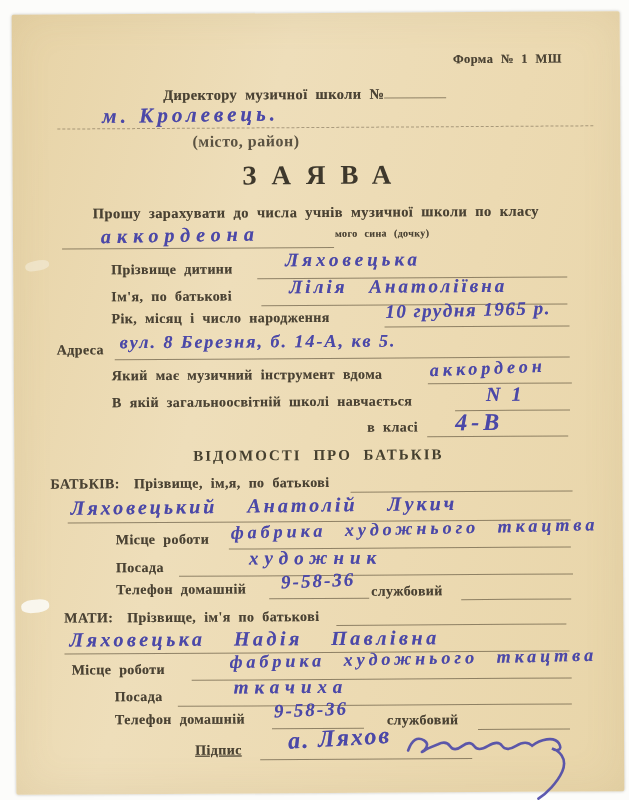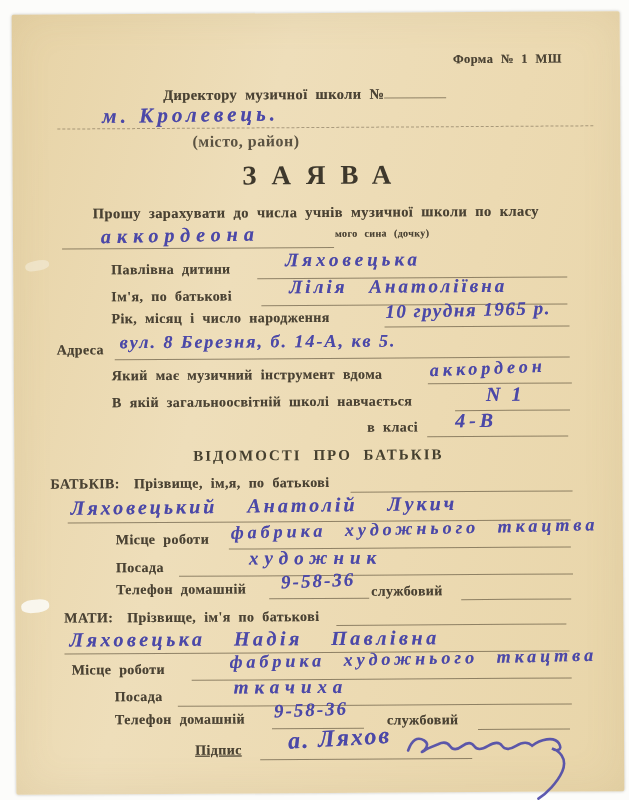--- a/index.html
+++ b/index.html
@@ -55,21 +55,21 @@
   <div class="line" style="left:45px;top:114px;width:536px;border-bottom-style:dashed;border-bottom-color:rgba(86,74,53,.45);"></div>
   <div class="el hint" style="left:180px;top:119px;">(місто, район)</div>
 
   <div class="el title" style="left:0px;top:147px;">ЗАЯВА</div>
 
   <div class="el print" style="left:80px;top:191px;font-size:14.5px;">Прошу зарахувати до числа учнів музичної школи по класу</div>
   <div class="el hw" style="left:88px;top:210px;font-size:20px;letter-spacing:6px;transform:rotate(-.6deg);">аккордеона</div>
   <div class="line" style="left:49px;top:234px;width:272px;"></div>
   <div class="el print" style="left:322px;top:215px;font-size:10px;">мого сина (дочку)</div>
 
-  <div class="el print" style="left:98px;top:248px;">Павлівна дитини</div>
+  <div class="el print" style="left:98px;top:248px;">Прізвище дитини</div>
   <div class="line" style="left:244px;top:265px;width:310px;"></div>
   <div class="el hw" style="left:272px;top:236px;letter-spacing:4px;">Ляховецька</div>
 
   <div class="el print" style="left:98px;top:275px;">Ім'я, по батькові</div>
   <div class="line" style="left:248px;top:292px;width:306px;"></div>
   <div class="el hw" style="left:276px;top:263px;word-spacing:14px;">Лілія Анатоліївна</div>
 
   <div class="el print" style="left:98px;top:297px;">Рік, місяц і число народження</div>
   <div class="line" style="left:371px;top:314px;width:185px;"></div>
   <div class="el hw" style="left:372px;top:287px;letter-spacing:1.5px;transform:rotate(-1deg);">10 грудня 1965 р.</div>
@@ -81,21 +81,21 @@
   <div class="el print" style="left:98px;top:354px;">Який має музичний інструмент  вдома</div>
   <div class="line" style="left:414px;top:371px;width:144px;"></div>
   <div class="el hw" style="left:416px;top:346px;font-size:18px;letter-spacing:4px;transform:rotate(-2deg);">аккордеон</div>
 
   <div class="el print" style="left:98px;top:381px;">В якій загальноосвітній школі навчається</div>
   <div class="line" style="left:441px;top:398px;width:115px;"></div>
   <div class="el hw" style="left:472px;top:371px;font-size:20px;">N 1</div>
 
   <div class="el print" style="left:353px;top:407px;">в класі</div>
   <div class="line" style="left:413px;top:424px;width:141px;"></div>
-  <div class="el hw" style="left:441px;top:397px;font-size:20px;letter-spacing:4px;">4-В</div>
+  <div class="el hw" style="left:441px;top:397px;font-size:24px;letter-spacing:4px;">4-В</div>
 
   <div class="el heading" style="left:0px;top:434px;">ВІДОМОСТІ ПРО БАТЬКІВ</div>
 
   <div class="el print" style="left:36px;top:462px;"><span>БАТЬКІВ:</span><span style="margin-left:14px;">Прізвище, ім,я, по батькові</span></div>
   <div class="line" style="left:336px;top:479px;width:222px;"></div>
   <div class="el hw" style="left:56px;top:481px;font-size:20px;word-spacing:22px;transform:rotate(-.4deg);">Ляховецький Анатолій Лукич</div>
   <div class="line" style="left:53px;top:508px;width:503px;"></div>
 
   <div class="el print" style="left:101px;top:518px;">Місце роботи</div>
   <div class="line" style="left:214px;top:535px;width:342px;"></div>

